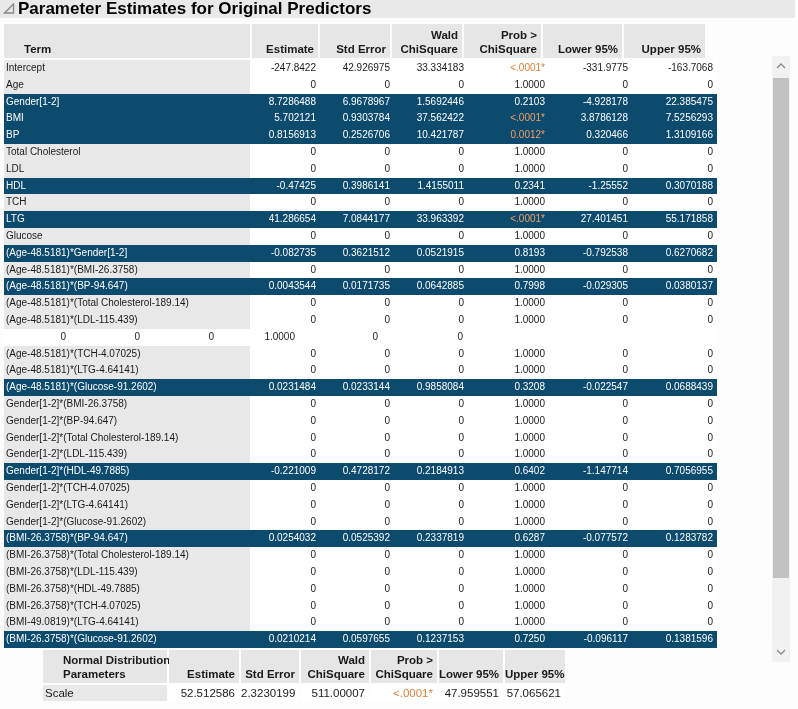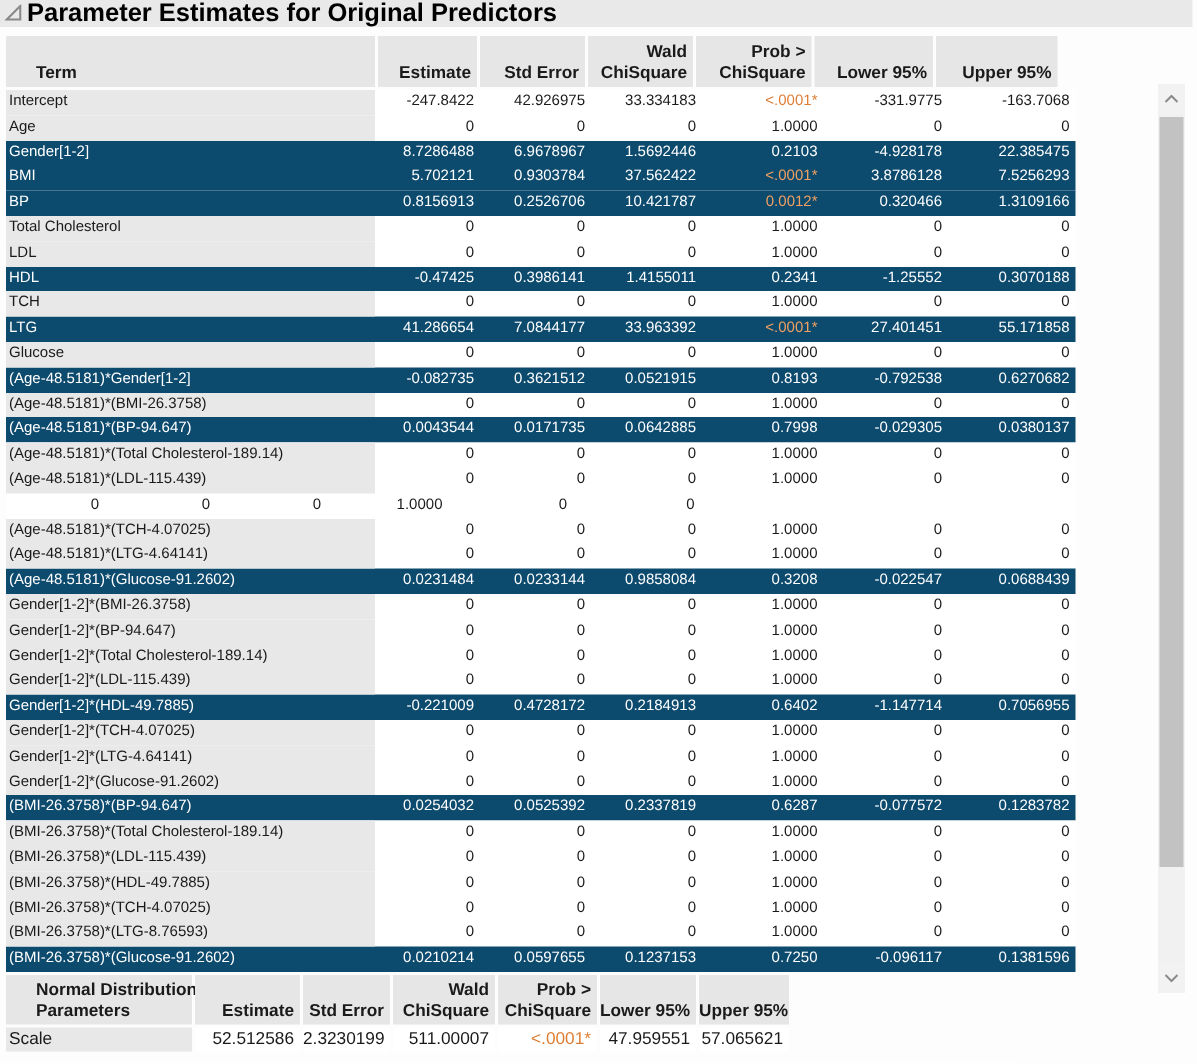--- a/index.html
+++ b/index.html
@@ -34,21 +34,21 @@
   .c0 { width:246px; } .c1 { width:66px; } .c2 { width:70px; } .c3 { width:70px; }
   .c4 { width:77px; } .c5 { width:79px; } .c6 { width:81px; }
 
   
   .bt { position:absolute; left:4px; top:650px; }
   .bt-header { display:flex; gap:2px; height:33px; }
   .bt-row { display:flex; gap:2px; height:16px; line-height:16px; font-size:11.5px;
             margin-top:2px; white-space:nowrap; }
   .bt-row .b0 { background:#e8e8e8; padding-left:2px; }
   .bt-row .num { text-align:right; padding-right:4px; background:#ffffff; }
-  .b0 { width:124px; } .b1 { width:70px; } .b2 { width:58px; } .b3 { width:68px; }
+  .b0 { width:124px;margin-left:39px; } .b1 { width:70px; } .b2 { width:58px; } .b3 { width:68px; }
   .b4 { width:66px; } .b5 { width:64px; } .b6 { width:60px; }
 
   
   .scrollbar { position:absolute; left:772px; top:56px; width:18px; height:606px;
                background:#f1f1f1; }
   .sb-btn { position:absolute; left:0; width:18px; height:20px; background:#f2f2f2;
             display:flex; align-items:center; justify-content:center; cursor:pointer; }
   .sb-up { top:0; } .sb-down { bottom:0; }
   .sb-thumb { position:absolute; left:1px; top:22px; width:16px; height:500px;
               background:#c2c2c2; cursor:pointer; }
@@ -387,21 +387,21 @@
       <div class="row">
         <div class="cell c0">(BMI-26.3758)*(TCH-4.07025)</div>
         <div class="cell c1 num">0</div>
         <div class="cell c2 num">0</div>
         <div class="cell c3 num">0</div>
         <div class="cell c4 num">1.0000</div>
         <div class="cell c5 num">0</div>
         <div class="cell c6 num">0</div>
       </div>
       <div class="row">
-        <div class="cell c0">(BMI-26.3758)*(LTG-8.76593)</div>
+        <div class="cell c0">(BMI-49.0819)*(LTG-4.64141)</div>
         <div class="cell c1 num">0</div>
         <div class="cell c2 num">0</div>
         <div class="cell c3 num">0</div>
         <div class="cell c4 num">1.0000</div>
         <div class="cell c5 num">0</div>
         <div class="cell c6 num">0</div>
       </div>
       <div class="row sel">
         <div class="cell c0">(BMI-26.3758)*(Glucose-91.2602)</div>
         <div class="cell c1 num">0.0210214</div>

